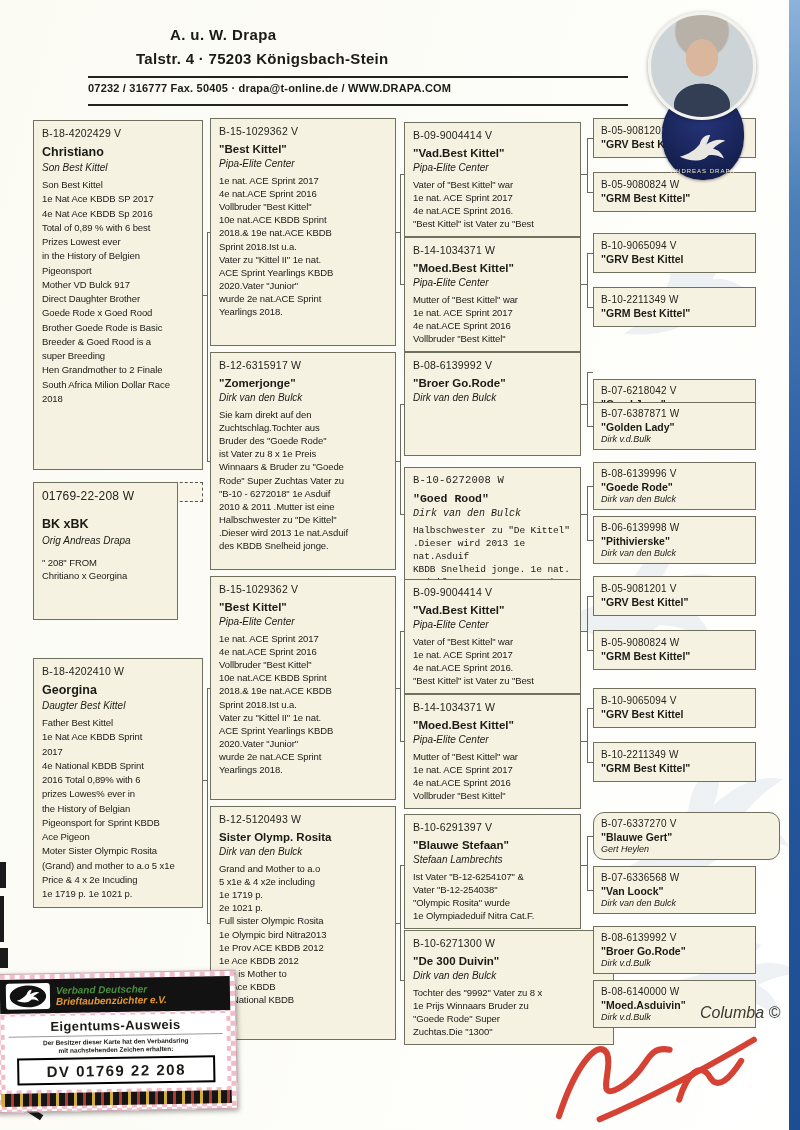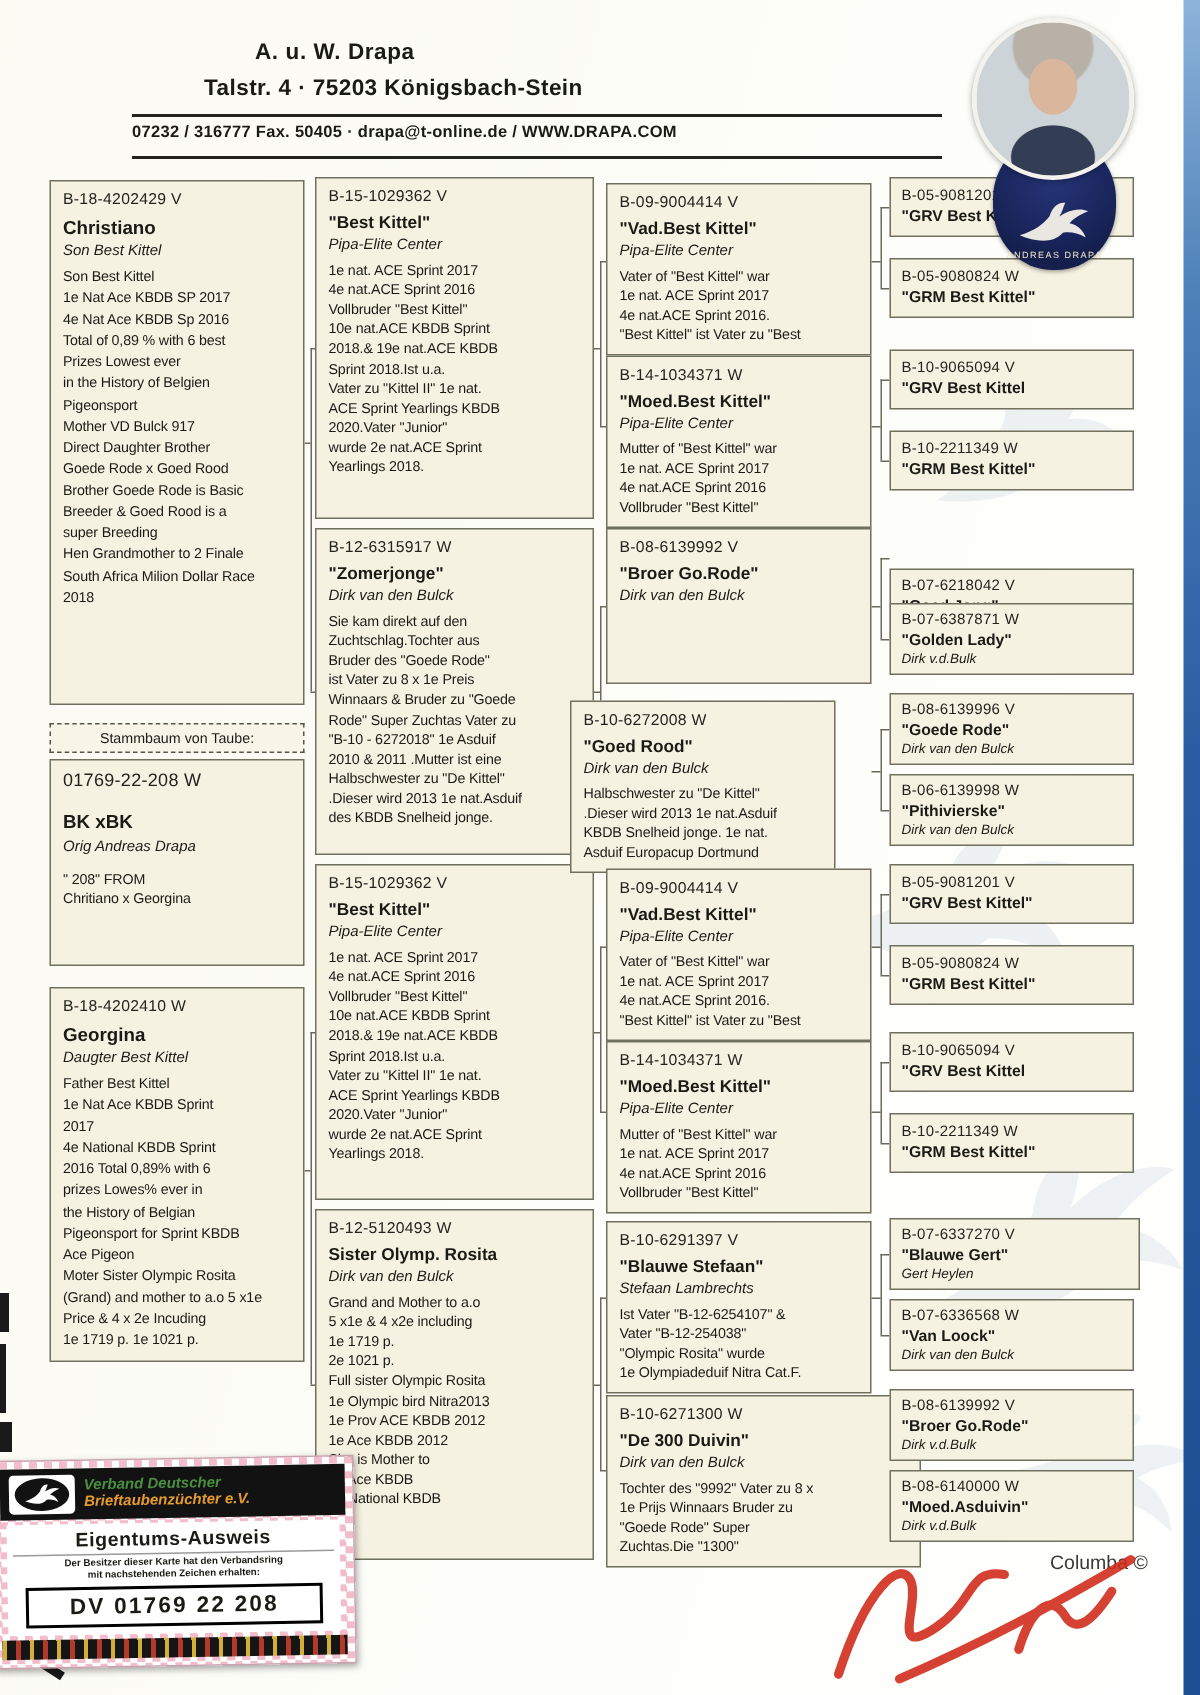--- a/index.html
+++ b/index.html
@@ -67,21 +67,21 @@
   .card-org{line-height:1.15;}
   .org1{font-size:10px;font-weight:bold;font-style:italic;color:var(--card-green,#4a8f3f);}
   .org2{font-size:10px;font-weight:bold;font-style:italic;color:var(--card-orange,#e59a2f);}
   .card-mid{background:#fff;margin:3px 4px;padding:3px 4px 5px;text-align:center;}
   .card-title{font-size:13px;font-weight:bold;letter-spacing:.4px;border-bottom:1px solid #999;padding-bottom:2px;margin-bottom:2px;}
   .card-note{font-size:6.5px;font-weight:bold;line-height:1.25;}
   .card-ring{border:2px solid #000;margin:3px 8px 0;padding:3px 2px;font-size:15px;font-weight:bold;letter-spacing:1.5px;background:#fff;}
   .card-band{height:13px;background:repeating-linear-gradient(90deg,#d4af37 0 3px,#151515 3px 9px,#b23a2a 9px 12px,#151515 12px 18px);}
 
   
-  .columba{position:absolute;left:700px;top:1034px;font-size:13px;color:#3a3a34;z-index:3;}
+  .columba{position:absolute;left:700px;top:1004px;font-size:16px;color:#3a3a34;z-index:3;font-style:italic;}
   .stamp{position:absolute;left:552px;top:1044px;width:220px;text-align:center;z-index:3;color:#a9aeb6;}
   .stamp-name{font-size:14px;font-weight:bold;letter-spacing:2px;color:#b4b9c1;text-shadow:1px 1px 0 #757b84;}
   .stamp-line{font-size:9px;letter-spacing:1.2px;line-height:1.5;}
   .signature{position:absolute;left:538px;top:1016px;width:232px;height:112px;z-index:7;transform:rotate(-4deg);}
 
   
   .edge-blue{position:absolute;right:0;top:0;bottom:0;width:11px;z-index:8;
              background:linear-gradient(180deg,#8db3da 0%,#4a7fb8 18%,#2a5ca3 45%,var(--edge-blue,#1d4d92) 100%);}
   .smudge{position:absolute;background:#1a1a1a;z-index:4;}
   .s1{left:0;top:862px;width:6px;height:26px;}
@@ -144,21 +144,21 @@
 Brother Goede Rode is Basic
 Breeder &amp; Goed Rood is a
 super Breeding
 Hen Grandmother to 2 Finale
 South Africa Milion Dollar Race
 2018</div>
   </div>
 
   <div class="stamm-label">Stammbaum von Taube:</div>
 
-  <div class="pbox stamm" style="left:33px;top:506px;width:170px;min-height:138px">
+  <div class="pbox stamm" style="left:33px;top:482px;width:145px;min-height:138px">
     <div class="ring">01769-22-208 W</div>
     <div class="pname">BK xBK</div>
     <div class="pbreeder">Orig Andreas Drapa</div>
     <div class="pbody">" 208" FROM
 Chritiano x Georgina</div>
   </div>
 
   <div class="pbox wide" style="left:33px;top:658px;width:170px;min-height:245px">
     <div class="ring">B-18-4202410 W</div>
     <div class="pname">Georgina</div>
@@ -294,21 +294,21 @@
       <div class="pbody">Mutter of "Best Kittel" war
 1e nat. ACE Sprint 2017
 4e nat.ACE Sprint 2016
 Vollbruder "Best Kittel"</div>
     </div>
     <div class="pbox" style="left: 404px; top: 352px; width: 177px; min-height: 104px;">
       <div class="ring">B-08-6139992 V</div>
       <div class="pname">"Broer Go.Rode"</div>
       <div class="pbreeder">Dirk van den Bulck</div>
     </div>
-    <div class="pbox" style="left: 380px; top: 467px; width: 177px; min-height: 93px;">
+    <div class="pbox" style="left: 404px; top: 467px; width: 177px; min-height: 93px; font-family: Liberation Mono, monospace;">
       <div class="ring">B-10-6272008 W</div>
       <div class="pname">"Goed Rood"</div>
       <div class="pbreeder">Dirk van den Bulck</div>
       <div class="pbody">Halbschwester zu "De Kittel"
 .Dieser wird 2013 1e nat.Asduif
 KBDB Snelheid jonge. 1e nat.
 Asduif Europacup Dortmund</div>
     </div>
     <div class="pbox" style="left: 404px; top: 579px; width: 177px; min-height: 103px;">
       <div class="ring">B-09-9004414 V</div>
@@ -391,21 +391,21 @@
       <div class="pname">"GRM Best Kittel"</div>
     </div>
     <div class="pbox compact" style="left: 593px; top: 688px; width: 163px; min-height: 40px;">
       <div class="ring">B-10-9065094 V</div>
       <div class="pname">"GRV Best Kittel</div>
     </div>
     <div class="pbox compact" style="left: 593px; top: 742px; width: 163px; min-height: 40px;">
       <div class="ring">B-10-2211349 W</div>
       <div class="pname">"GRM Best Kittel"</div>
     </div>
-    <div class="pbox compact" style="left: 593px; top: 812px; width: 167px; min-height: 48px;">
+    <div class="pbox compact" style="left: 593px; top: 812px; width: 187px; min-height: 48px; border-radius: 11px;">
       <div class="ring">B-07-6337270 V</div>
       <div class="pname">"Blauwe Gert"</div>
       <div class="pbreeder">Gert Heylen</div>
     </div>
     <div class="pbox compact" style="left: 593px; top: 866px; width: 163px; min-height: 48px;">
       <div class="ring">B-07-6336568 W</div>
       <div class="pname">"Van Loock"</div>
       <div class="pbreeder">Dirk van den Bulck</div>
     </div>
     <div class="pbox compact" style="left: 593px; top: 926px; width: 163px; min-height: 48px;">

